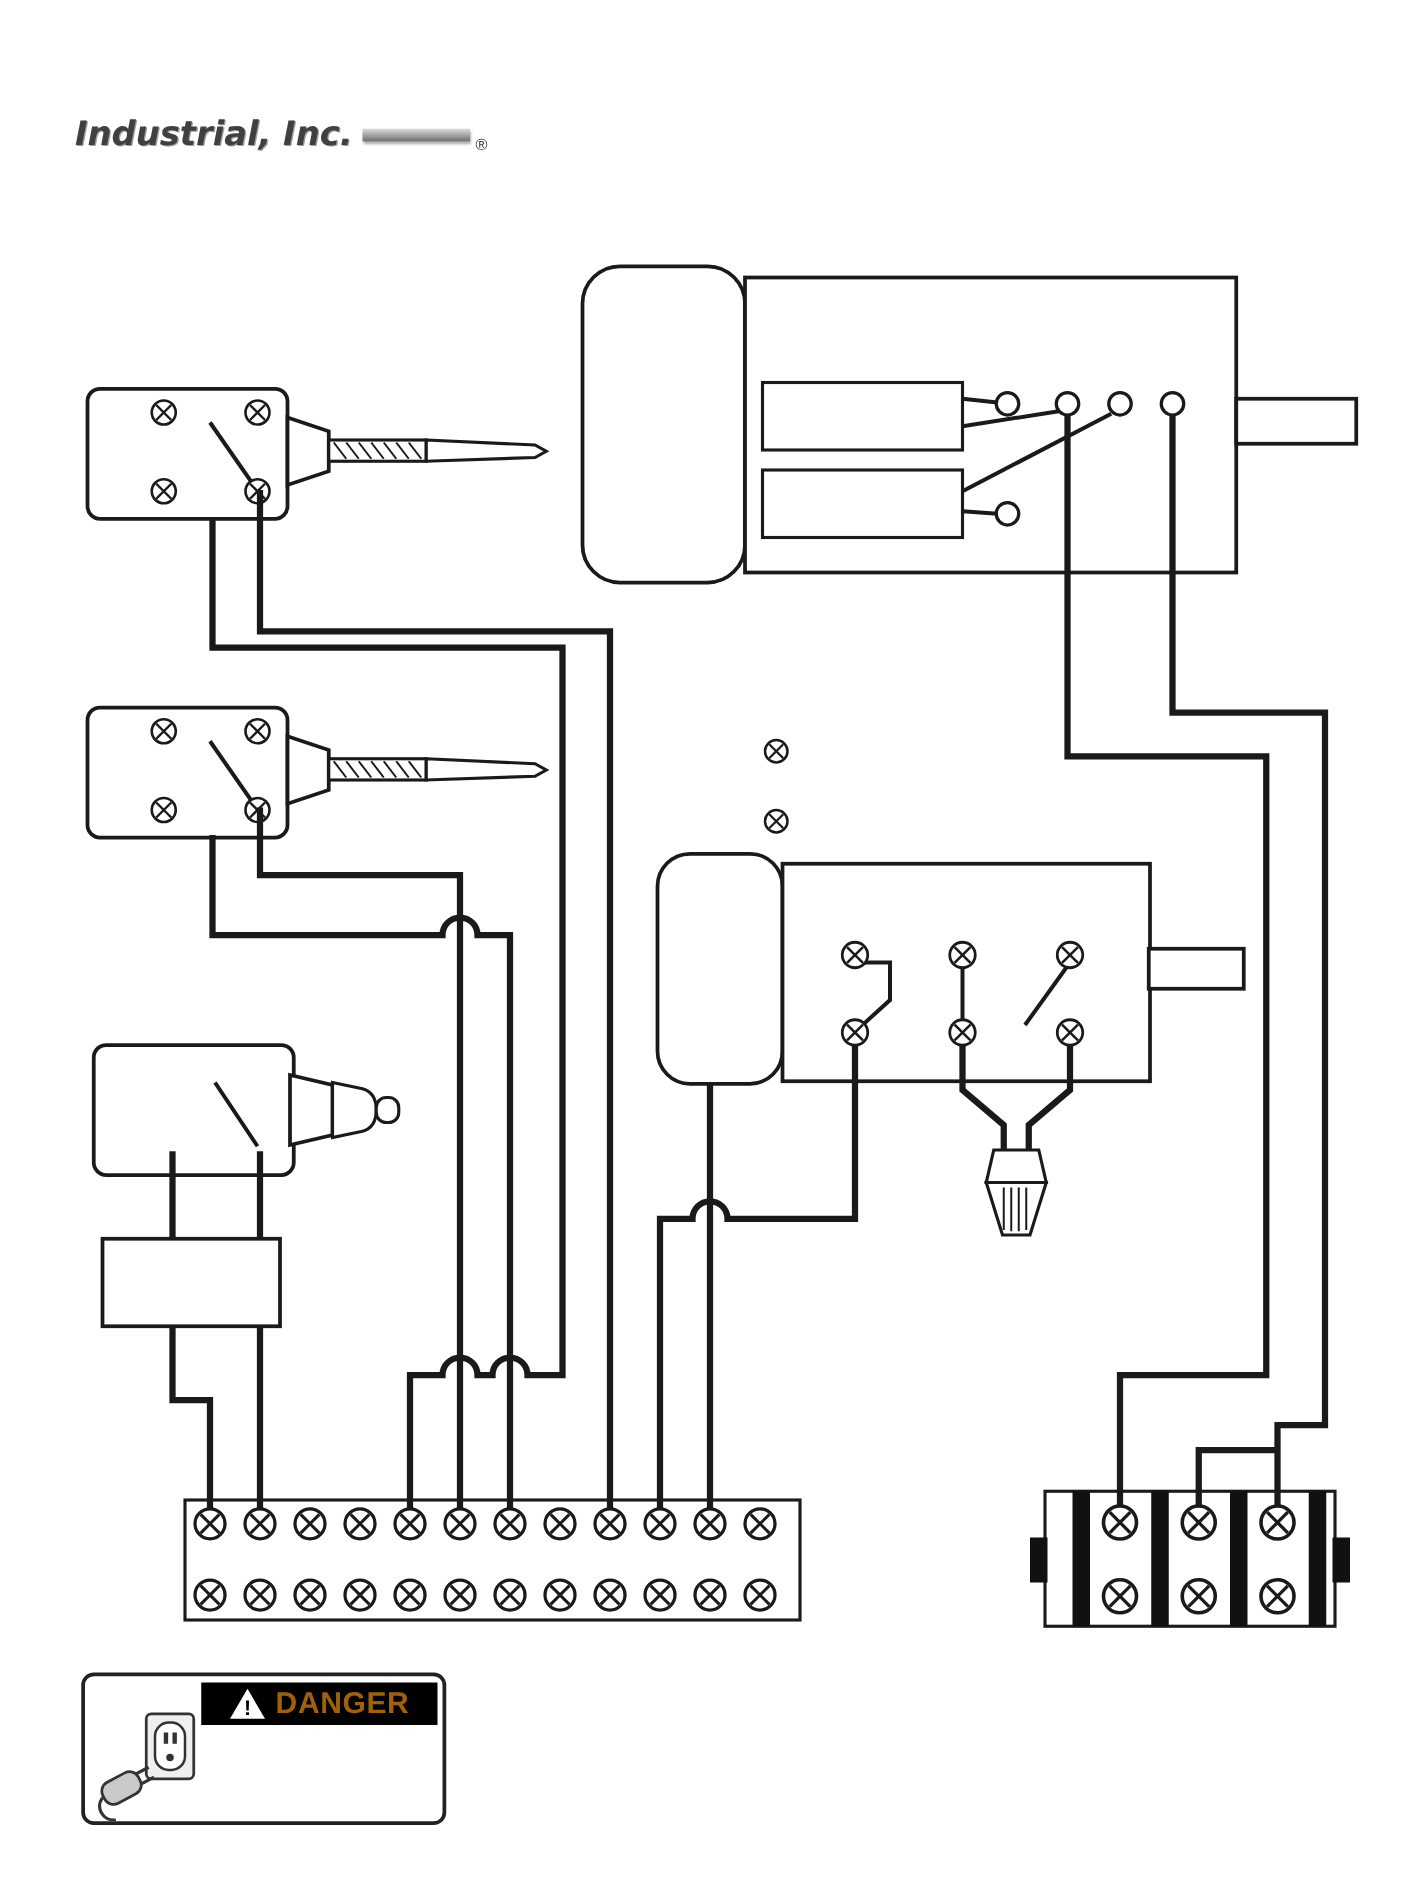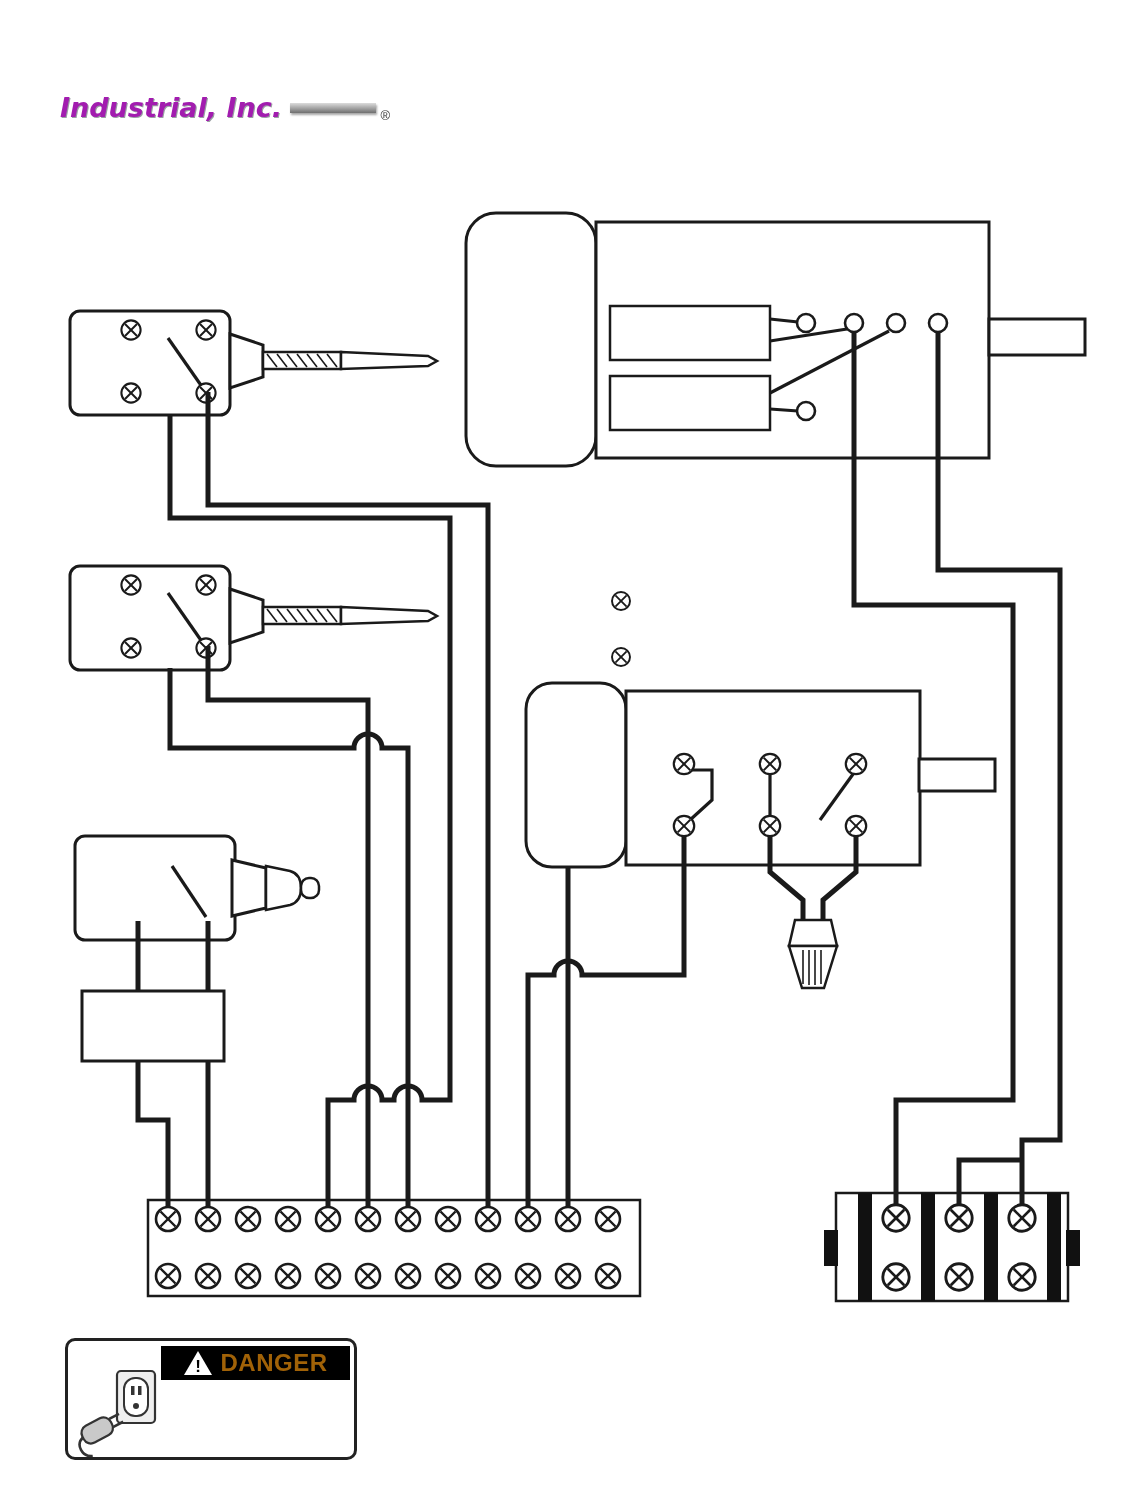--- a/index.html
+++ b/index.html
@@ -14,21 +14,21 @@
   .logo-brand {
     font-family:"DejaVu Sans", sans-serif;
     font-style:italic; font-weight:bold; font-size:78px; line-height:1;
     letter-spacing:-5px; color:#b9bdc0;
     -webkit-text-stroke:2.5px #4a4f52;
     text-shadow:3px 4px 3px rgba(0,0,0,0.35);
   }
   .logo-sub-row { display:flex; align-items:center; margin-top:2px; }
   .logo-sub {
     font-family:"DejaVu Sans", sans-serif;
-    font-style:italic; font-weight:bold; font-size:27px; color:#a21caf;
+    font-style:italic; font-weight:bold; font-size:27px; color:#404040;
     white-space:nowrap; text-shadow:1px 1px 0 #9aa0a3;
   }
   .logo-underline {
     display:inline-block; height:10px; flex:1 1 auto; min-width:60px;
     margin-left:8px; background:linear-gradient(#dcdcdc,#6f6f6f);
     box-shadow:1px 2px 2px rgba(0,0,0,0.35);
   }
   .logo-reg { font-size:13px; margin-left:4px; color:#333; align-self:flex-end; }
   
   svg.diagram { position:absolute; left:0; top:0; width:1141px; height:1504px; z-index:1; }

